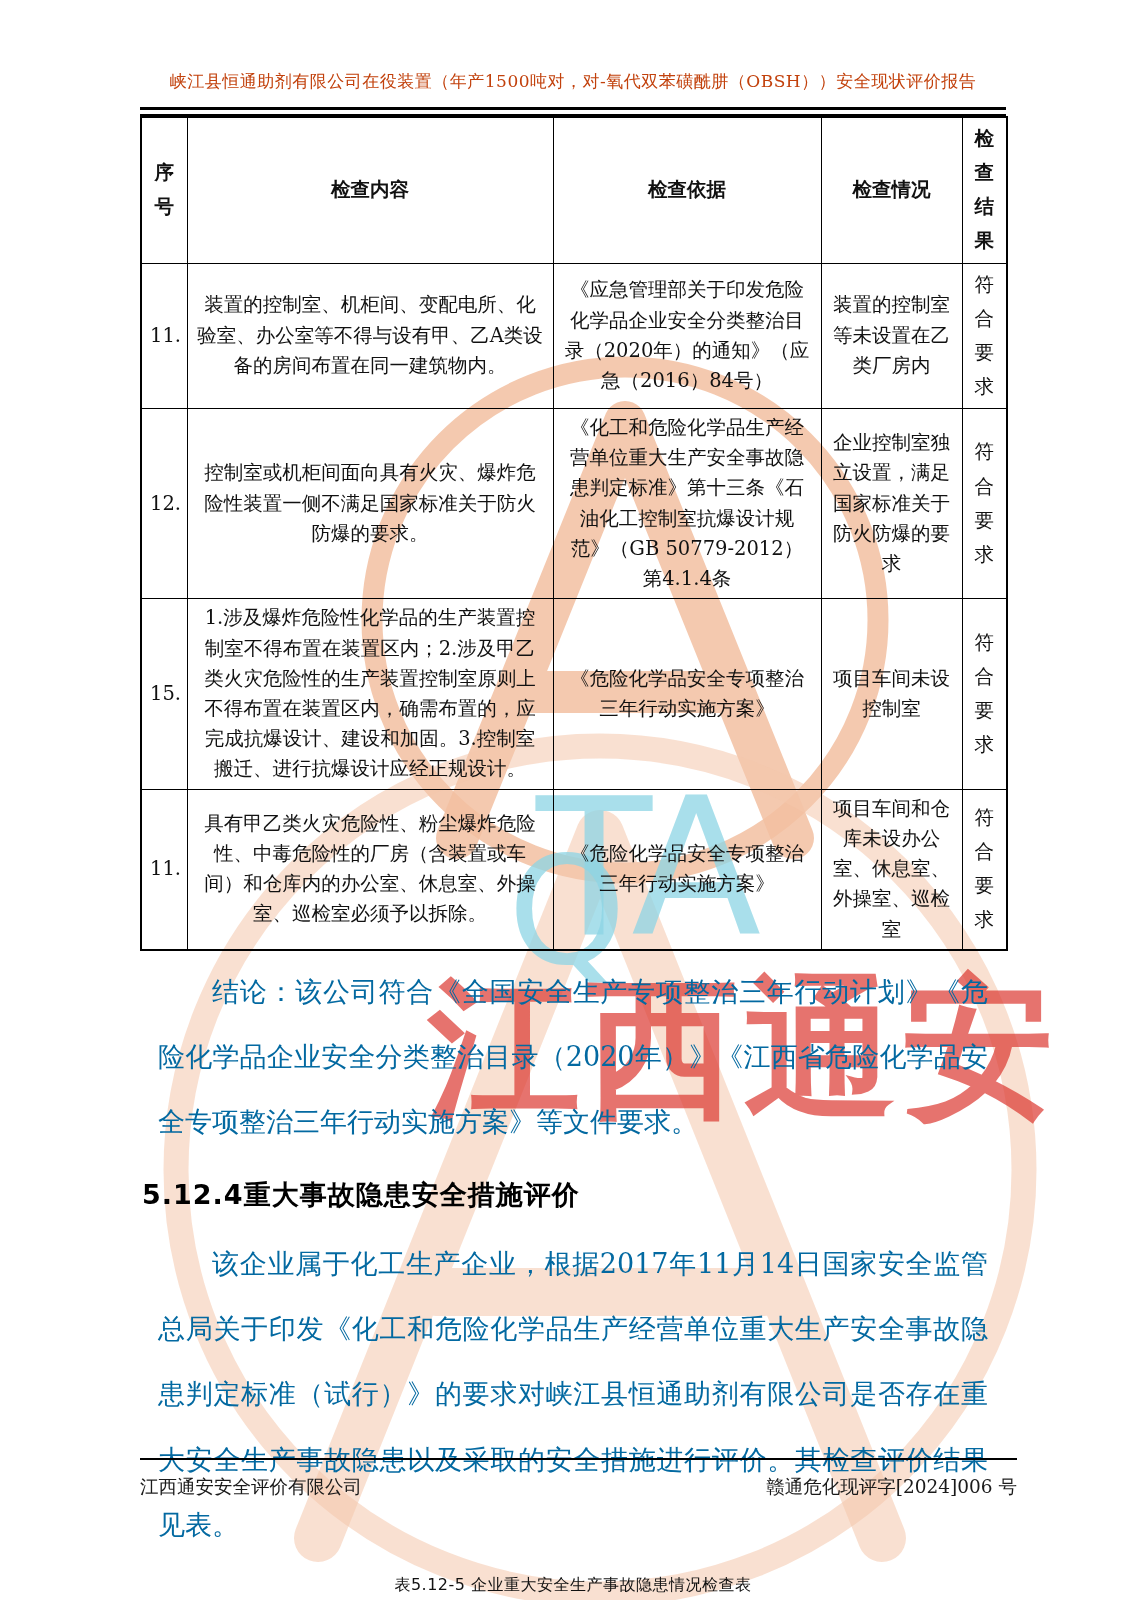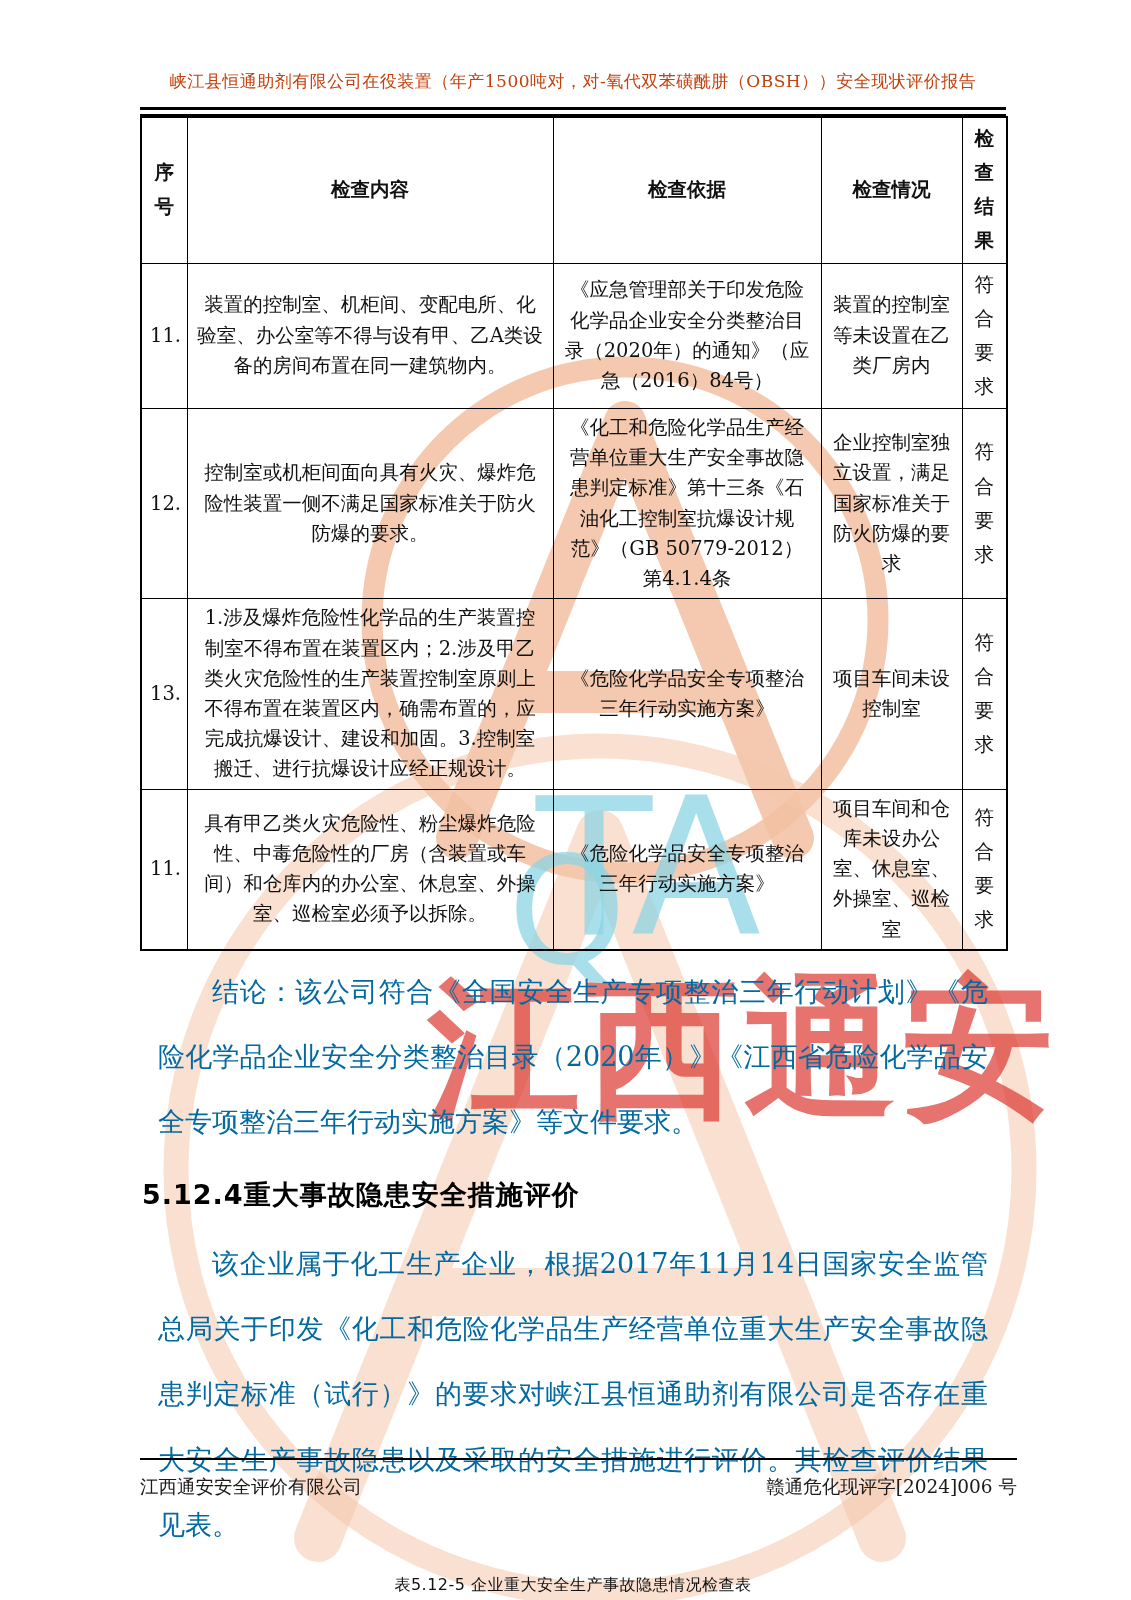--- a/index.html
+++ b/index.html
@@ -126,21 +126,21 @@
       <td><span class="vert">符合要求</span></td>
     </tr>
     <tr class="t1-r2">
       <td>12.</td>
       <td>控制室或机柜间面向具有火灾、爆炸危险性装置一侧不满足国家标准关于防火防爆的要求。</td>
       <td>《化工和危险化学品生产经营单位重大生产安全事故隐患判定标准》第十三条《石油化工控制室抗爆设计规范》（GB 50779-2012）第4.1.4条</td>
       <td>企业控制室独立设置，满足国家标准关于防火防爆的要求</td>
       <td><span class="vert">符合要求</span></td>
     </tr>
     <tr class="t1-r3">
-      <td>13.</td>
+      <td>15.</td>
       <td>1.涉及爆炸危险性化学品的生产装置控制室不得布置在装置区内；2.涉及甲乙类火灾危险性的生产装置控制室原则上不得布置在装置区内，确需布置的，应完成抗爆设计、建设和加固。3.控制室搬迁、进行抗爆设计应经正规设计。</td>
       <td>《危险化学品安全专项整治三年行动实施方案》</td>
       <td>项目车间未设控制室</td>
       <td><span class="vert">符合要求</span></td>
     </tr>
     <tr class="t1-r4">
       <td>11.</td>
       <td>具有甲乙类火灾危险性、粉尘爆炸危险性、中毒危险性的厂房（含装置或车间）和仓库内的办公室、休息室、外操室、巡检室必须予以拆除。</td>
       <td>《危险化学品安全专项整治三年行动实施方案》</td>
       <td>项目车间和仓库未设办公室、休息室、外操室、巡检室</td>

